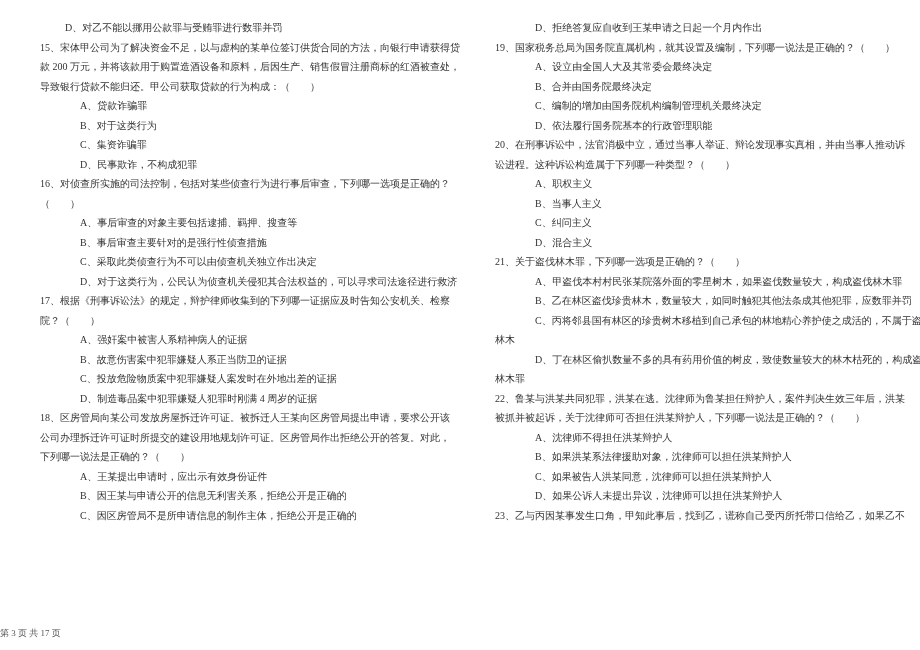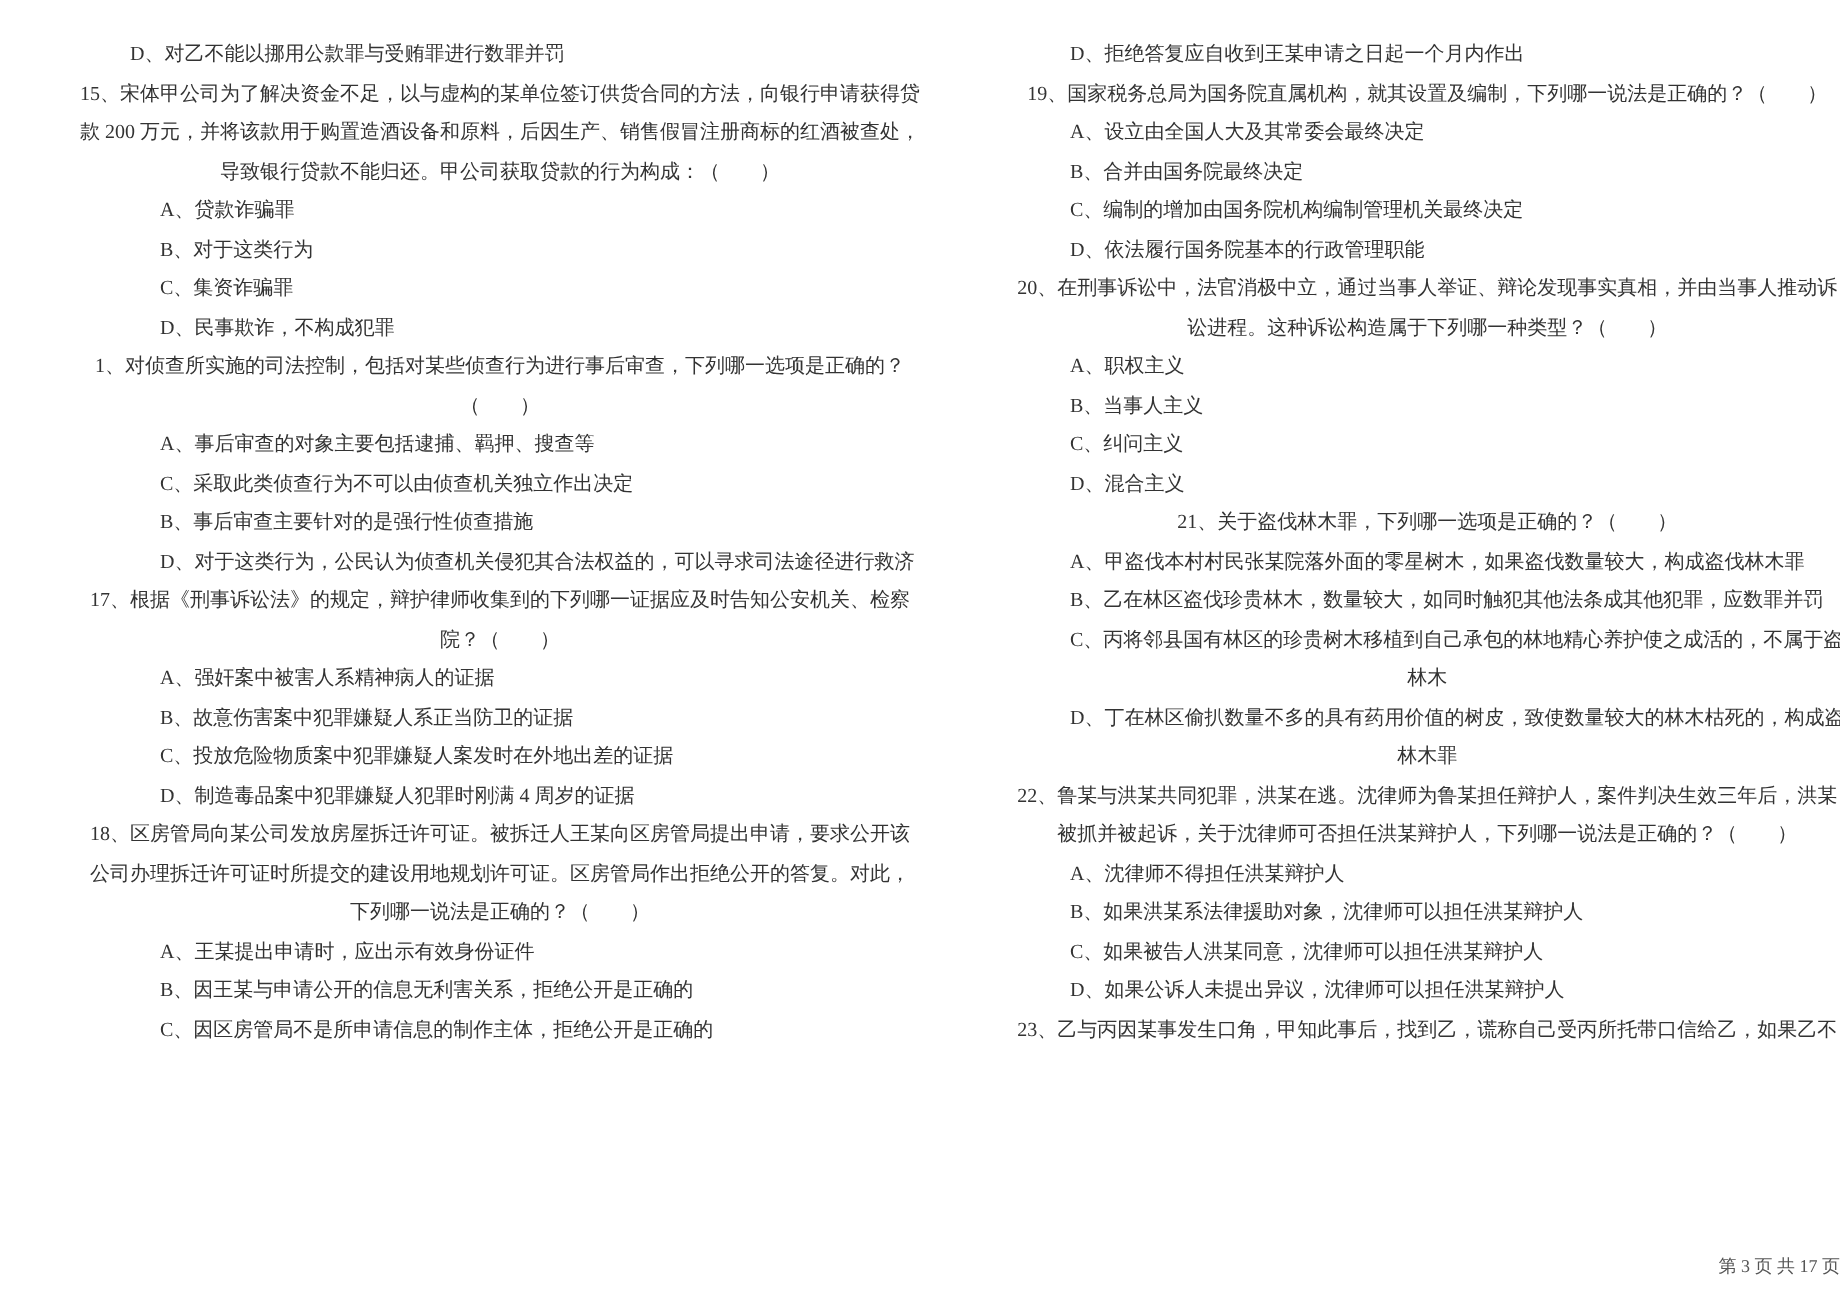--- a/index.html
+++ b/index.html
@@ -32,50 +32,49 @@
       overflow: hidden;
     }
     .indent-1 {
       padding-left: 25px;
     }
     .indent-2 {
       padding-left: 40px;
     }
     .q-continue {
       padding-left: 0;
-      text-align: center;
     }
     .footer {
       position: absolute;
       bottom: 10px;
       left: 0;
       right: 0;
-      text-align: right;
+      text-align: left;
       font-size: 9px;
       color: #555;
     }
   </style>
 </head>
 <body>
 
 <div class="page-container">
   <div class="column" id="left-col">
       <span class="line indent-1">D、对乙不能以挪用公款罪与受贿罪进行数罪并罚</span>
       <span class="line q-continue">15、宋体甲公司为了解决资金不足，以与虚构的某单位签订供货合同的方法，向银行申请获得贷</span>
       <span class="line q-continue">款 200 万元，并将该款用于购置造酒设备和原料，后因生产、销售假冒注册商标的红酒被查处，</span>
       <span class="line q-continue">导致银行贷款不能归还。甲公司获取贷款的行为构成：（　　）</span>
       <span class="line indent-2">A、贷款诈骗罪</span>
       <span class="line indent-2">B、对于这类行为</span>
       <span class="line indent-2">C、集资诈骗罪</span>
       <span class="line indent-2">D、民事欺诈，不构成犯罪</span>
-      <span class="line q-continue">1、对侦查所实施的司法控制，包括对某些侦查行为进行事后审查，下列哪一选项是正确的？</span>
+      <span class="line q-continue">16、对侦查所实施的司法控制，包括对某些侦查行为进行事后审查，下列哪一选项是正确的？</span>
       <span class="line q-continue">（　　）</span>
       <span class="line indent-2">A、事后审查的对象主要包括逮捕、羁押、搜查等</span>
+      <span class="line indent-2">B、事后审查主要针对的是强行性侦查措施</span>
       <span class="line indent-2">C、采取此类侦查行为不可以由侦查机关独立作出决定</span>
-      <span class="line indent-2">B、事后审查主要针对的是强行性侦查措施</span>
       <span class="line indent-2">D、对于这类行为，公民认为侦查机关侵犯其合法权益的，可以寻求司法途径进行救济</span>
       <span class="line q-continue">17、根据《刑事诉讼法》的规定，辩护律师收集到的下列哪一证据应及时告知公安机关、检察</span>
       <span class="line q-continue">院？（　　）</span>
       <span class="line indent-2">A、强奸案中被害人系精神病人的证据</span>
       <span class="line indent-2">B、故意伤害案中犯罪嫌疑人系正当防卫的证据</span>
       <span class="line indent-2">C、投放危险物质案中犯罪嫌疑人案发时在外地出差的证据</span>
       <span class="line indent-2">D、制造毒品案中犯罪嫌疑人犯罪时刚满 4 周岁的证据</span>
       <span class="line q-continue">18、区房管局向某公司发放房屋拆迁许可证。被拆迁人王某向区房管局提出申请，要求公开该</span>
       <span class="line q-continue">公司办理拆迁许可证时所提交的建设用地规划许可证。区房管局作出拒绝公开的答复。对此，</span>
       <span class="line q-continue">下列哪一说法是正确的？（　　）</span>

